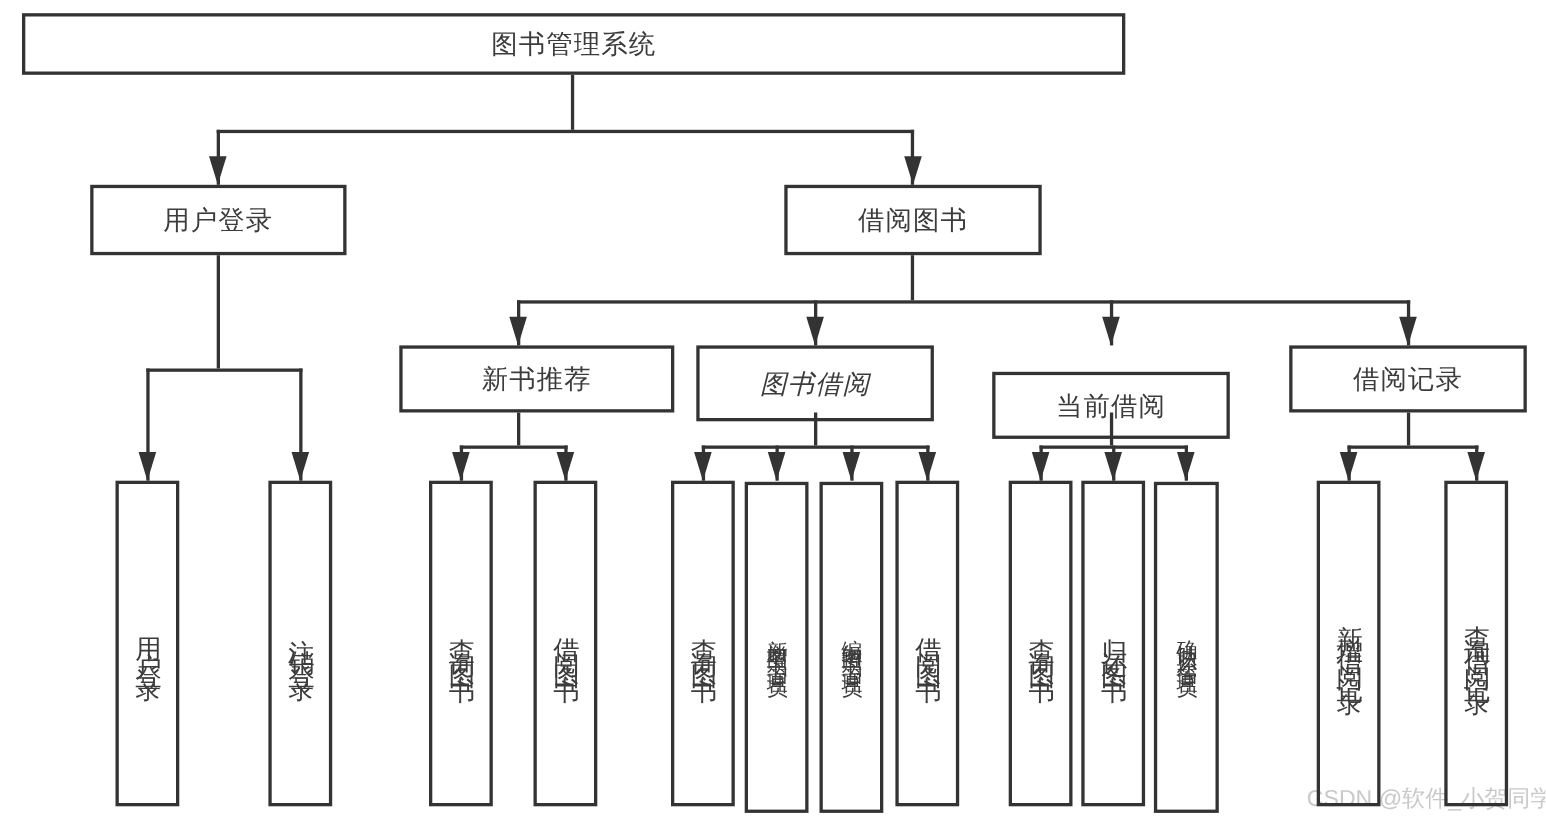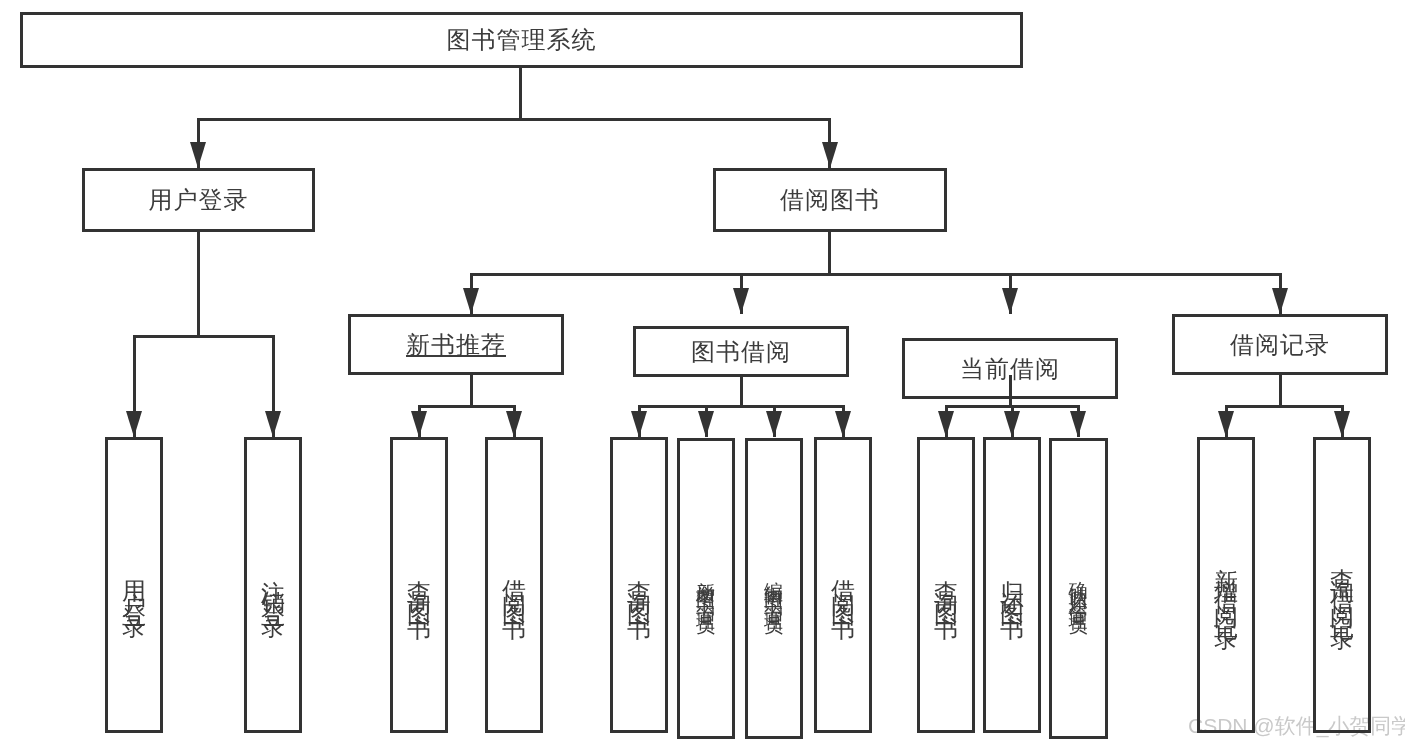--- a/index.html
+++ b/index.html
@@ -103,22 +103,22 @@
   <div class="vline" style="left:1225px;top:405px;height:32px;"></div>
   <div class="vline" style="left:1341px;top:405px;height:32px;"></div>
   <div class="arrow" style="left:1218px;top:411px;"></div>
   <div class="arrow" style="left:1334px;top:411px;"></div>
 
   <div class="box h-box" style="left:20px;top:12px;width:1003px;height:56px;">图书管理系统</div>
 
   <div class="box h-box" style="left:82px;top:168px;width:233px;height:64px;">用户登录</div>
   <div class="box h-box" style="left:713px;top:168px;width:234px;height:64px;">借阅图书</div>
 
-  <div class="box h-box" style="left:348px;top:314px;width:216px;height:61px;text-decoration:underline;">新书推荐</div>
-  <div class="box h-box" style="left:633px;top:326px;width:216px;height:51px;">图书借阅</div>
+  <div class="box h-box" style="left:363px;top:314px;width:250px;height:61px;">新书推荐</div>
+  <div class="box h-box" style="left:633px;top:314px;width:216px;height:69px;font-style:italic;">图书借阅</div>
   <div class="box h-box" style="left:902px;top:314px;width:216px;height:61px;margin-top:24px;">当前借阅</div>
   <div class="box h-box" style="left:1172px;top:314px;width:216px;height:61px;">借阅记录</div>
 
   <div class="box v-box" style="left:105px;top:437px;width:58px;height:296px;">用户登录</div>
   <div class="box v-box" style="left:244px;top:437px;width:58px;height:296px;">注销登录</div>
 
   <div class="box v-box" style="left:390px;top:437px;width:58px;height:296px;">查询图书</div>
   <div class="box v-box" style="left:485px;top:437px;width:58px;height:296px;">借阅图书</div>
 
   <div class="box v-box" style="left:610px;top:437px;width:58px;height:296px;">查询图书</div>

